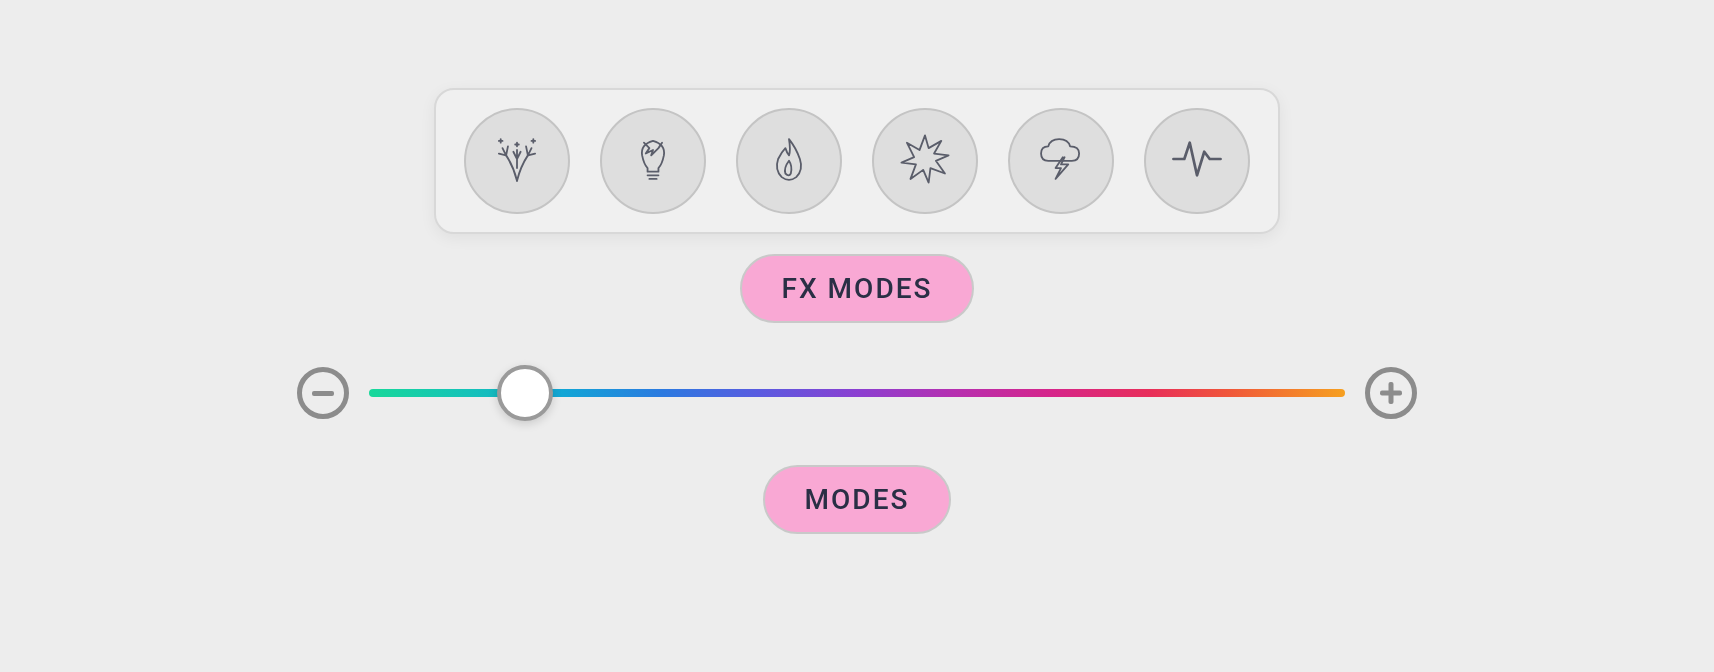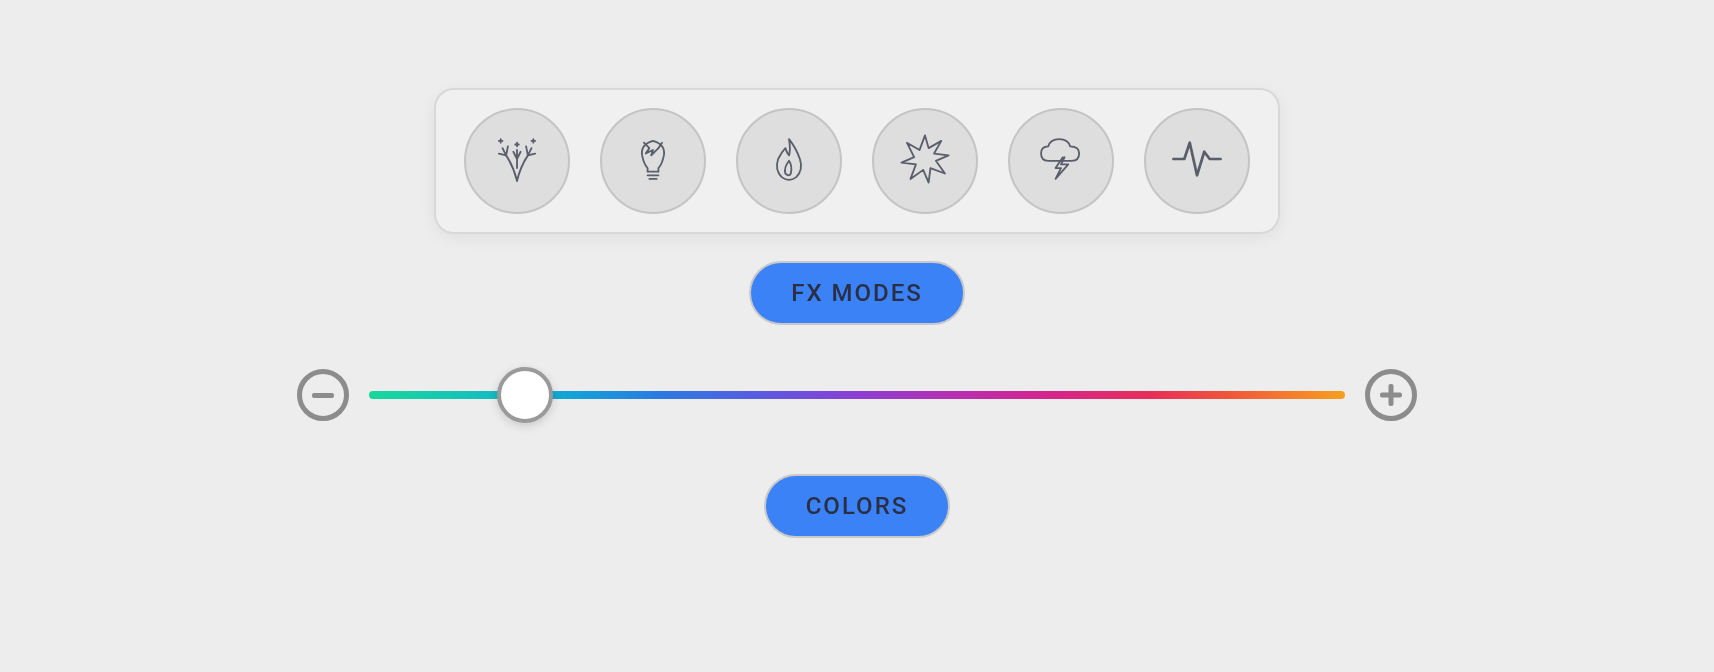--- a/index.html
+++ b/index.html
@@ -43,26 +43,26 @@
     
     .fx-button svg {
       width: 58px;
       height: 58px;
       stroke: #5a5d6a;
       stroke-width: 2;
       fill: none;
     }
     
     .pill-label {
-      margin-top: 27px;
-      background: #3b82f6;
+      margin-top: 20px;
+      background: #f9a8d4;
       border: 2px solid #c9c9c9;
       border-radius: 40px;
       padding: 16px 40px;
-      font-size: 24px;
+      font-size: 28px;
       letter-spacing: 2px;
       color: #2a2f45;
       font-weight: 500;
     }
     
     .color-section {
       margin-top: 44px;
       width: 1120px;
       display: flex;
       align-items: center;
@@ -240,14 +240,14 @@
   </div>
   <div class="slider-track">
     <div class="slider-thumb" style="left:16%"></div>
   </div>
   <div class="circle-btn">
     <span class="plus"></span>
   </div>
 </div>
 
 <div class="colors-label-wrap">
-  <div class="pill-label">COLORS</div>
+  <div class="pill-label">MODES</div>
 </div>
 
 </body></html>

